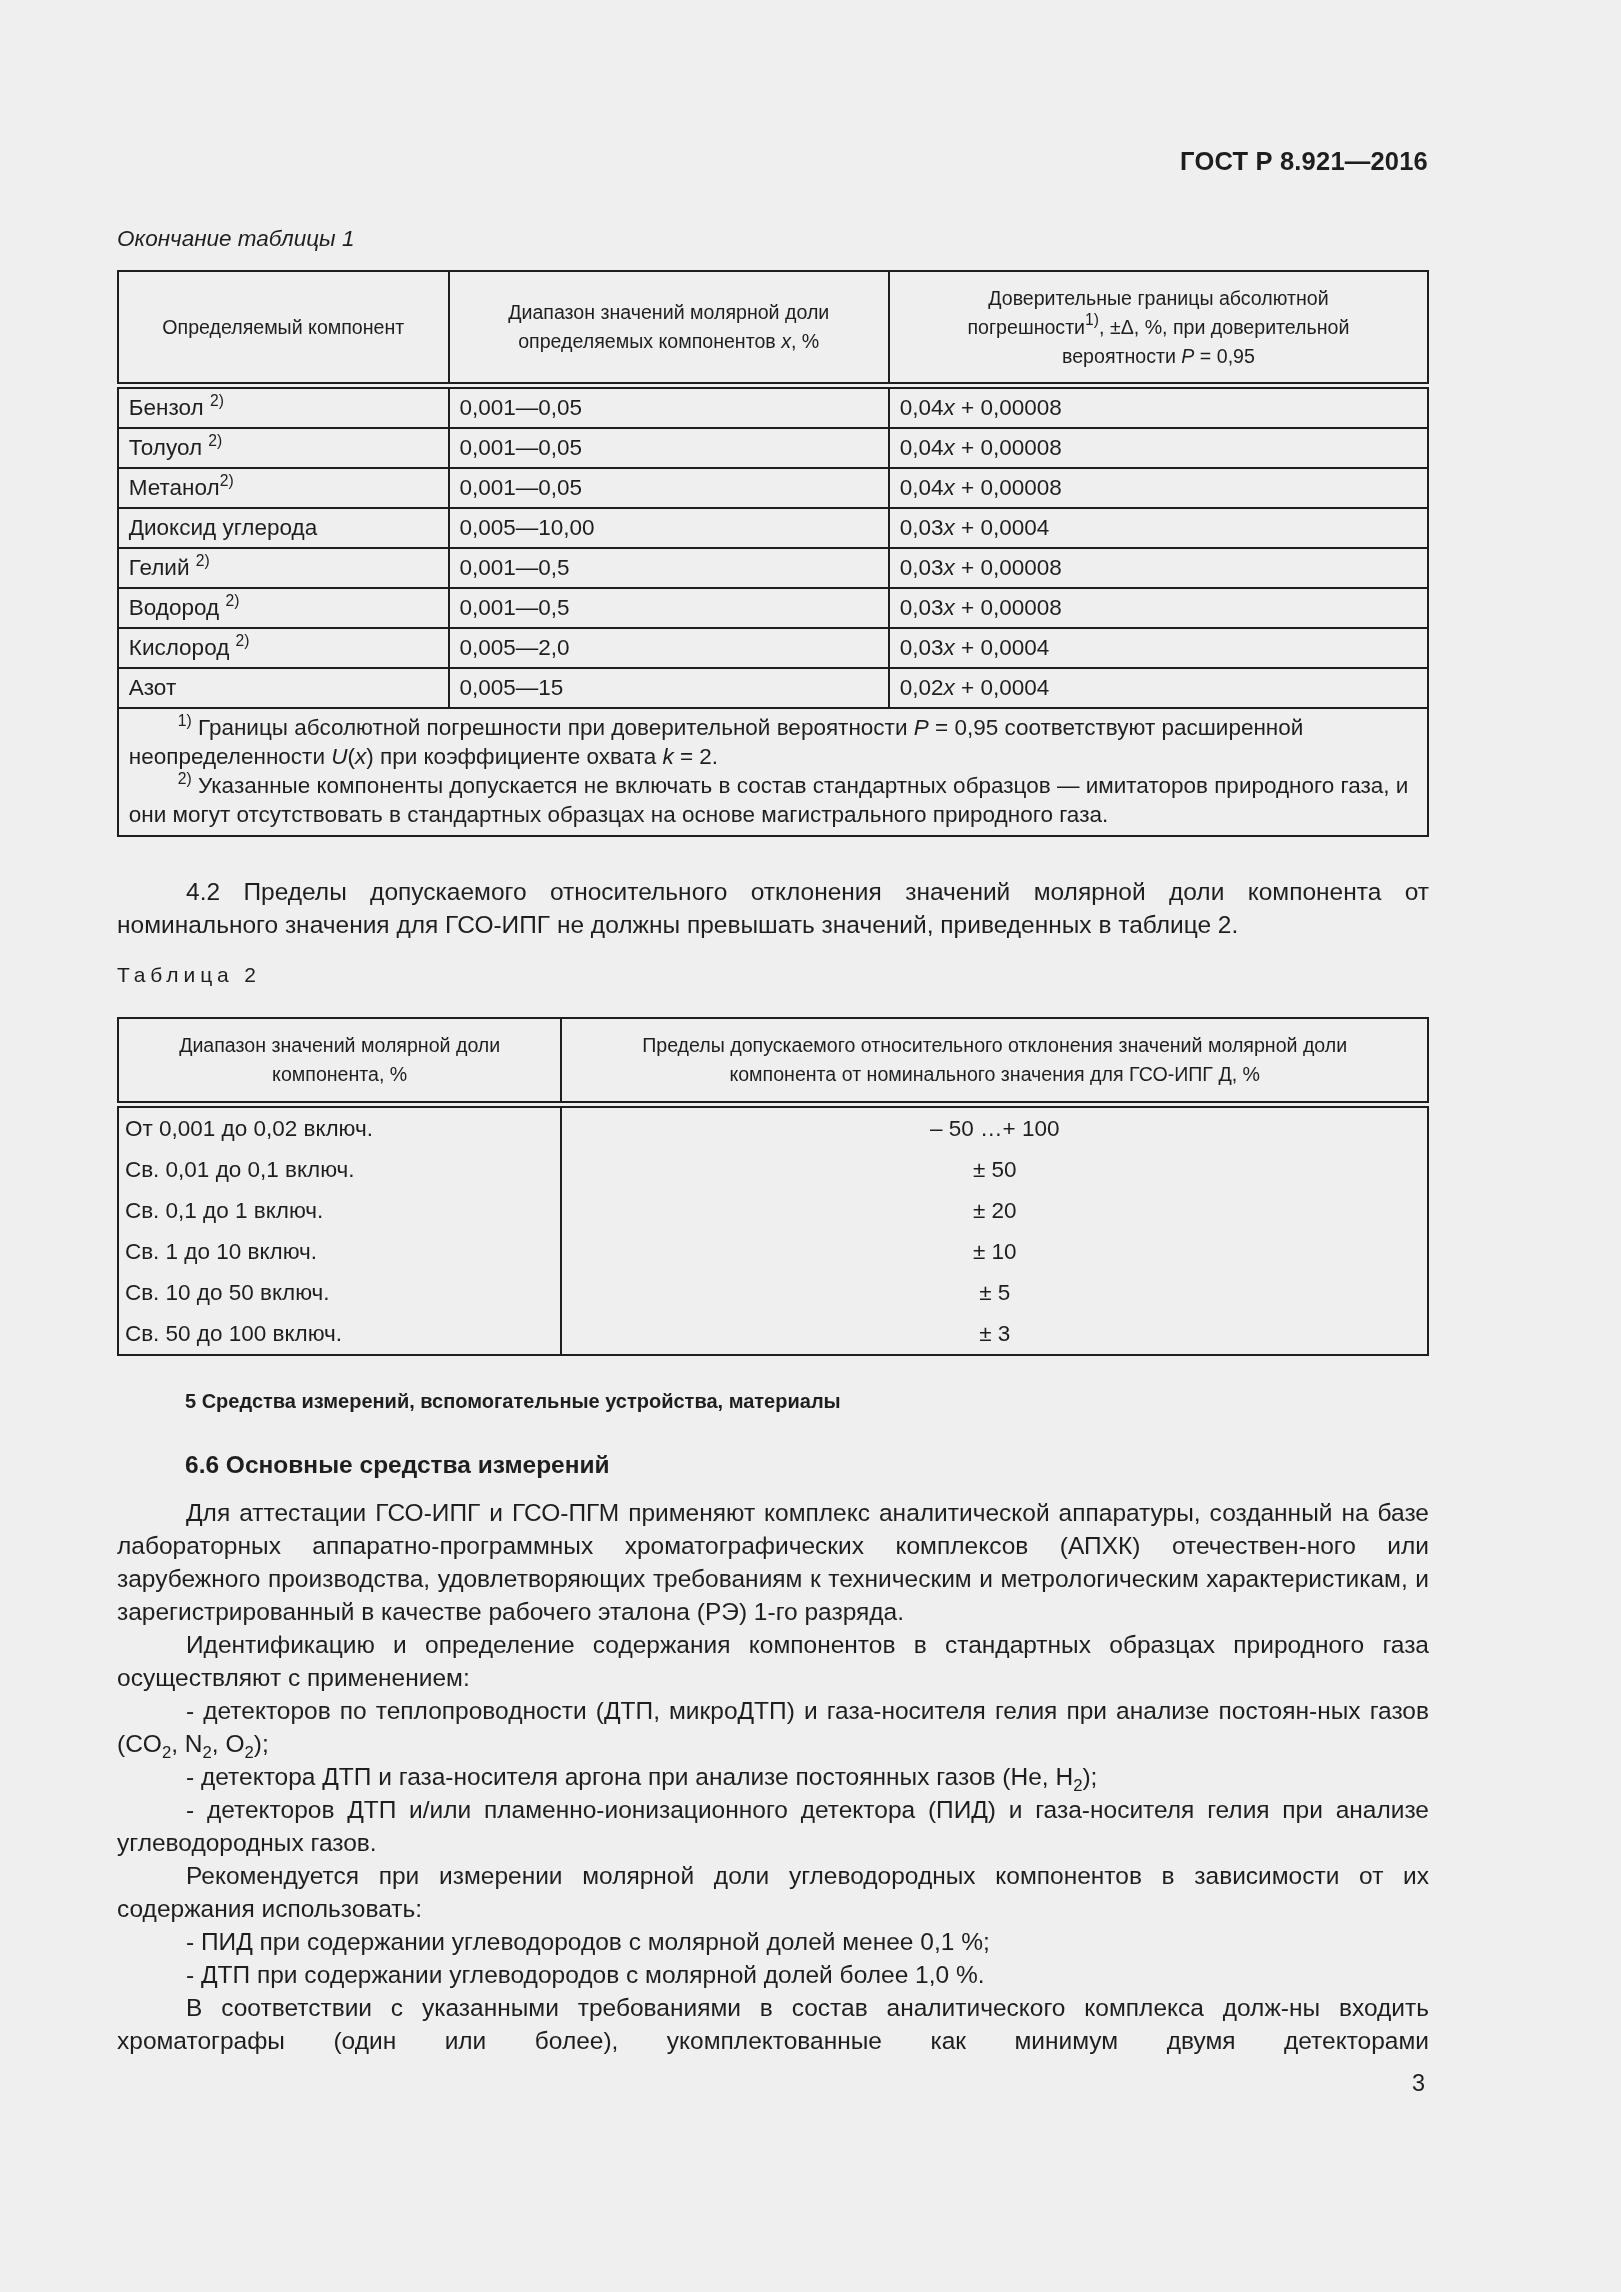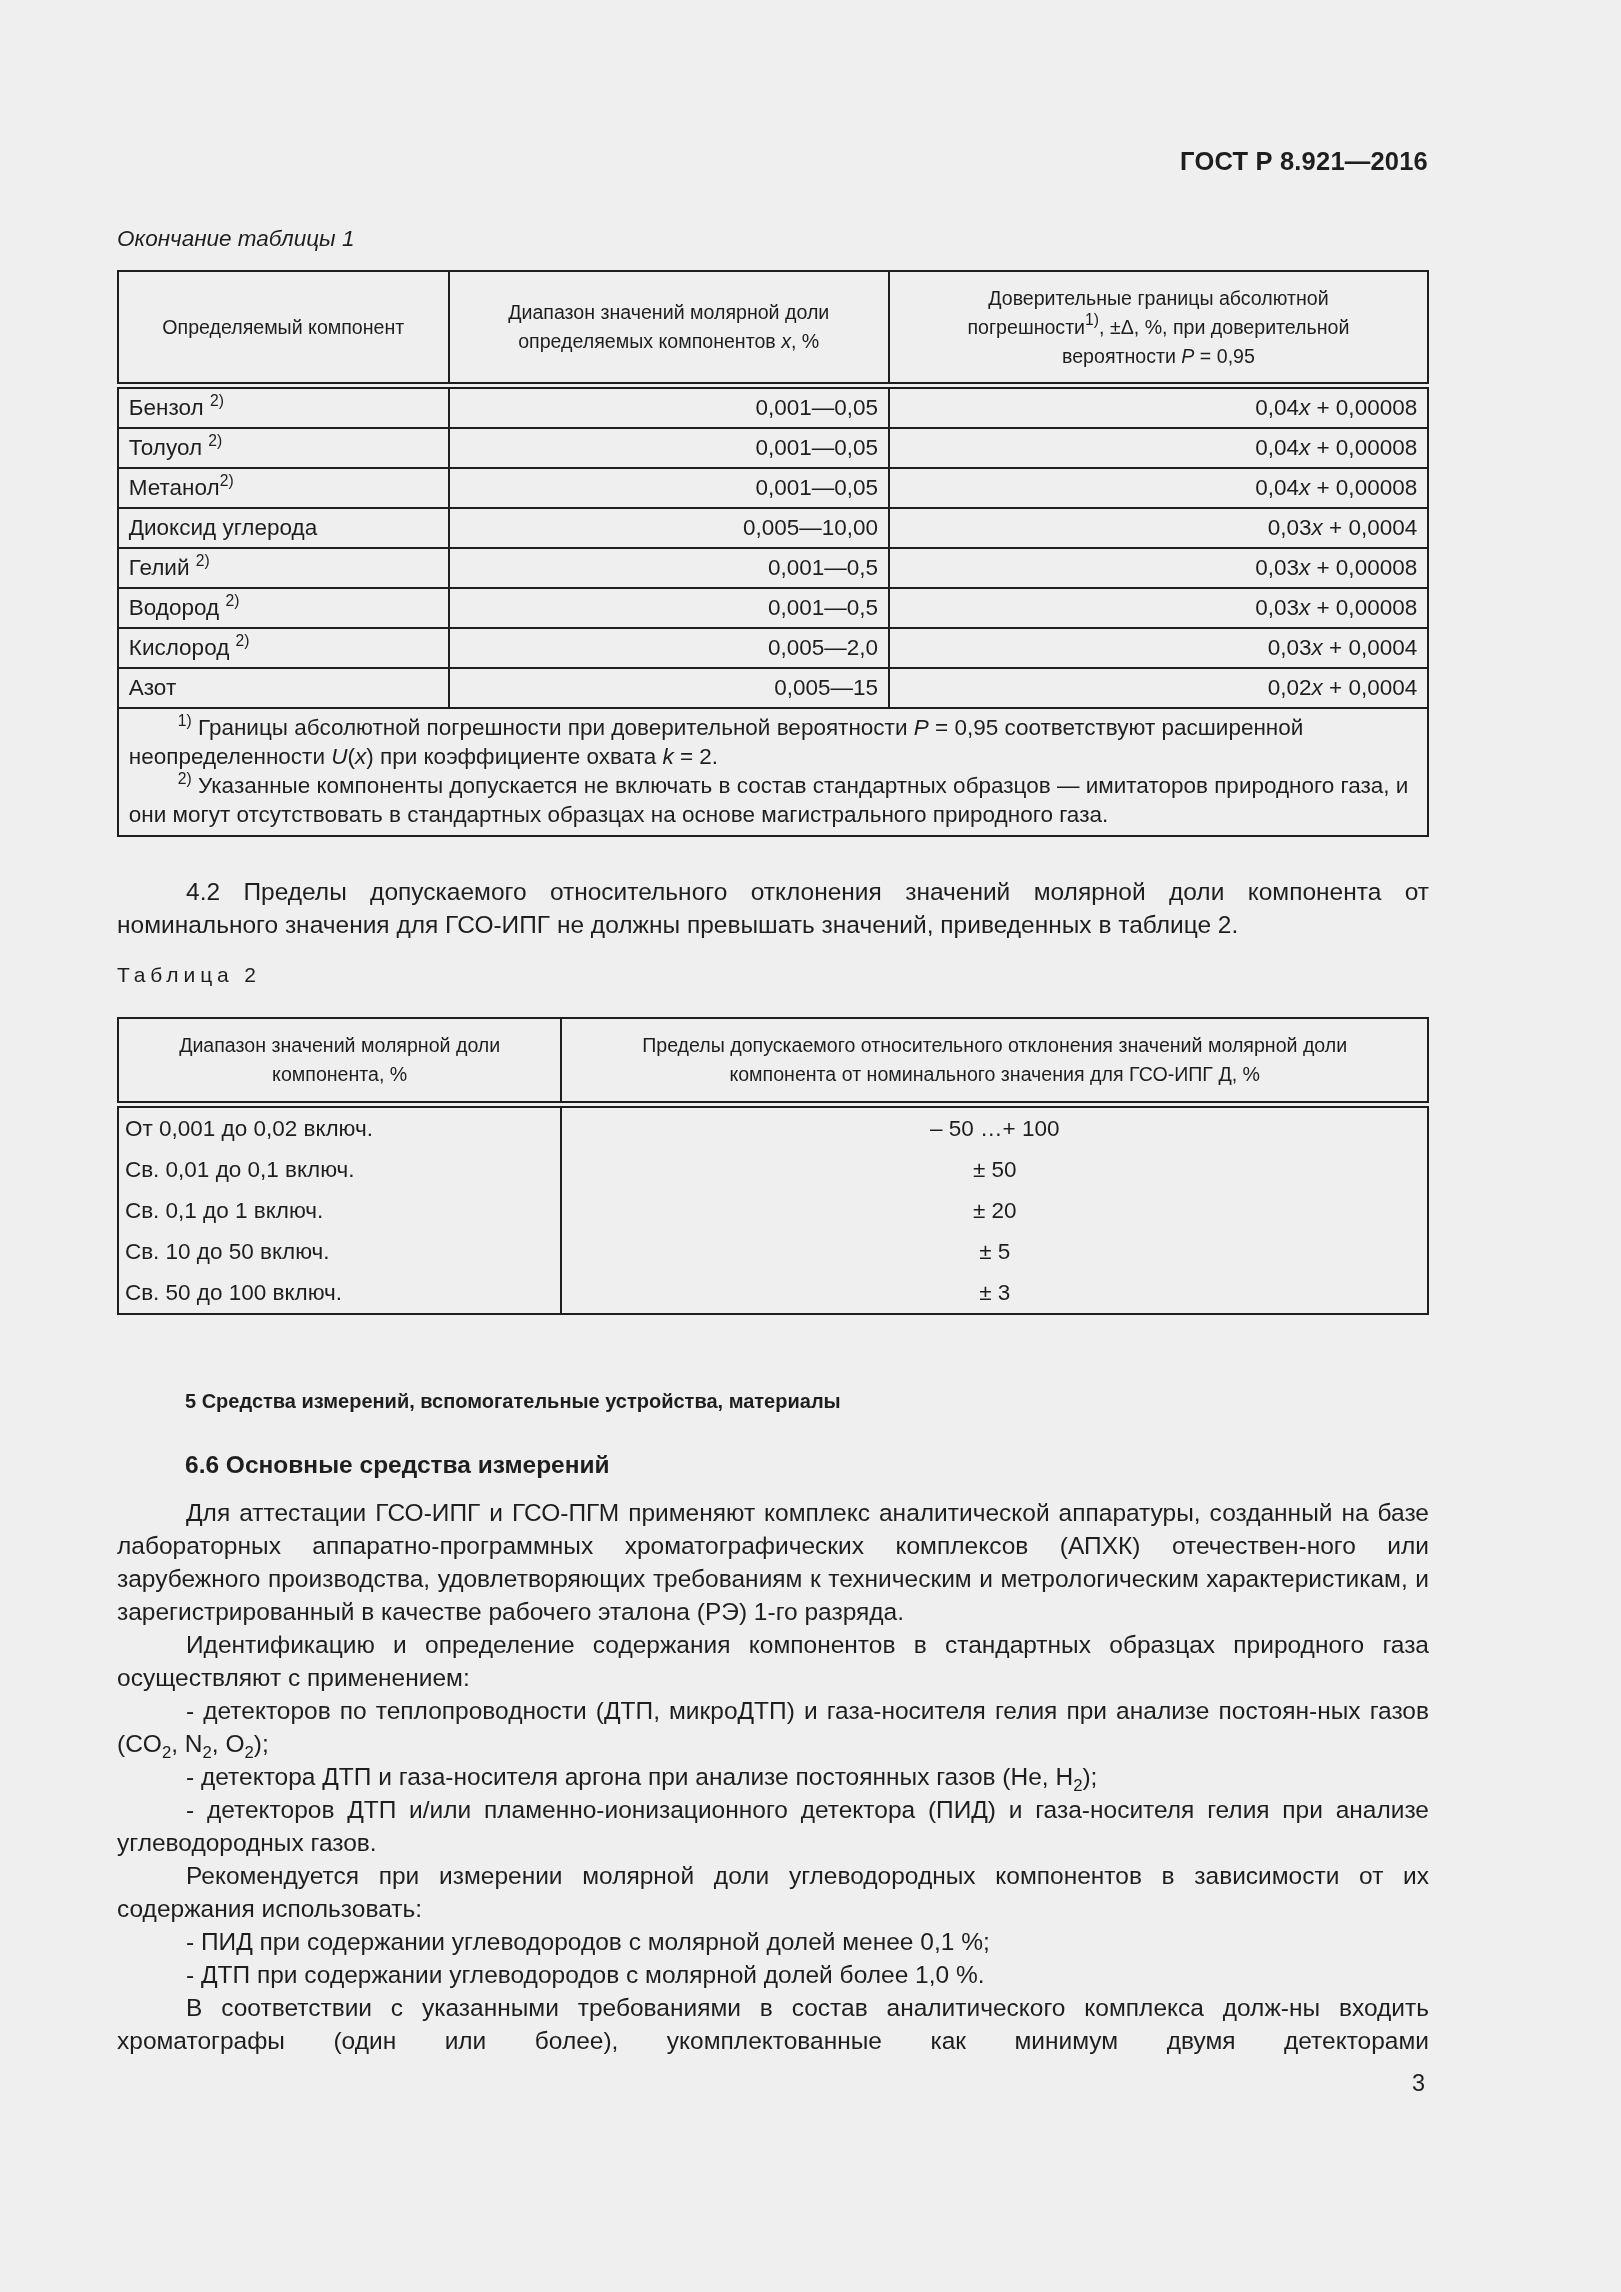--- a/index.html
+++ b/index.html
@@ -22,21 +22,21 @@
   table { border-collapse: collapse; position: absolute; }
   
   #t1 { left: 117px; top: 270px; width: 1312px; }
   #t1 td, #t1 th { border: 2.5px solid #1e1e1e; }
   #t1 th {
     font-weight: normal; font-size: 19.6px; line-height: 29px;
     height: 110px; padding: 0 13.7px; text-align: center;
   }
   #t1 thead tr { border-bottom: 7.8px double #1e1e1e; }
   #t1 tbody td {
-    font-size: 22.5px; height: 38px; padding: 0 9.8px; text-align: right;
+    font-size: 22.5px; height: 38px; padding: 0 9.8px; text-align: left;
   }
   #t1 tbody td.name { text-align: left; }
   #t1 sup { font-size: 15.7px; vertical-align: 8.8px; line-height: 0; }
   #t1 .notes td {
     text-align: left; font-size: 22.5px; line-height: 29px;
     padding: 3.9px 11.8px 5.9px 9.8px;
     border-radius: 23px;
   }
   .indent { display: inline-block; width: 49px; }
   
@@ -179,20 +179,24 @@
         <td>От 0,001 до 0,02 включ.</td>
         <td class="v">– 50 …+ 100</td>
       </tr>
     <tr>
         <td>Св. 0,01 до 0,1 включ.</td>
         <td class="v">± 50</td>
       </tr>
     <tr>
         <td>Св. 0,1 до 1 включ.</td>
         <td class="v">± 20</td>
+      </tr>
+    <tr>
+        <td>Св. 1 до 10 включ.</td>
+        <td class="v">± 10</td>
       </tr>
     <tr>
         <td>Св. 10 до 50 включ.</td>
         <td class="v">± 5</td>
       </tr>
     <tr>
         <td>Св. 50 до 100 включ.</td>
         <td class="v">± 3</td>
       </tr>
   </tbody>

